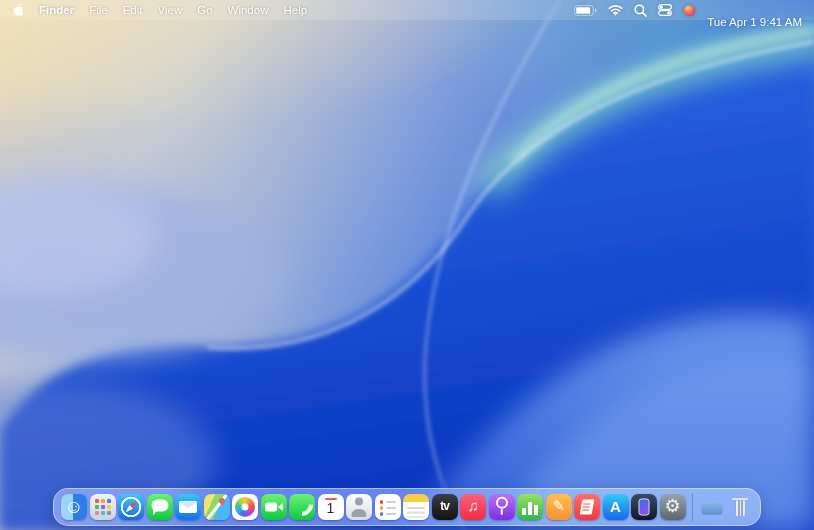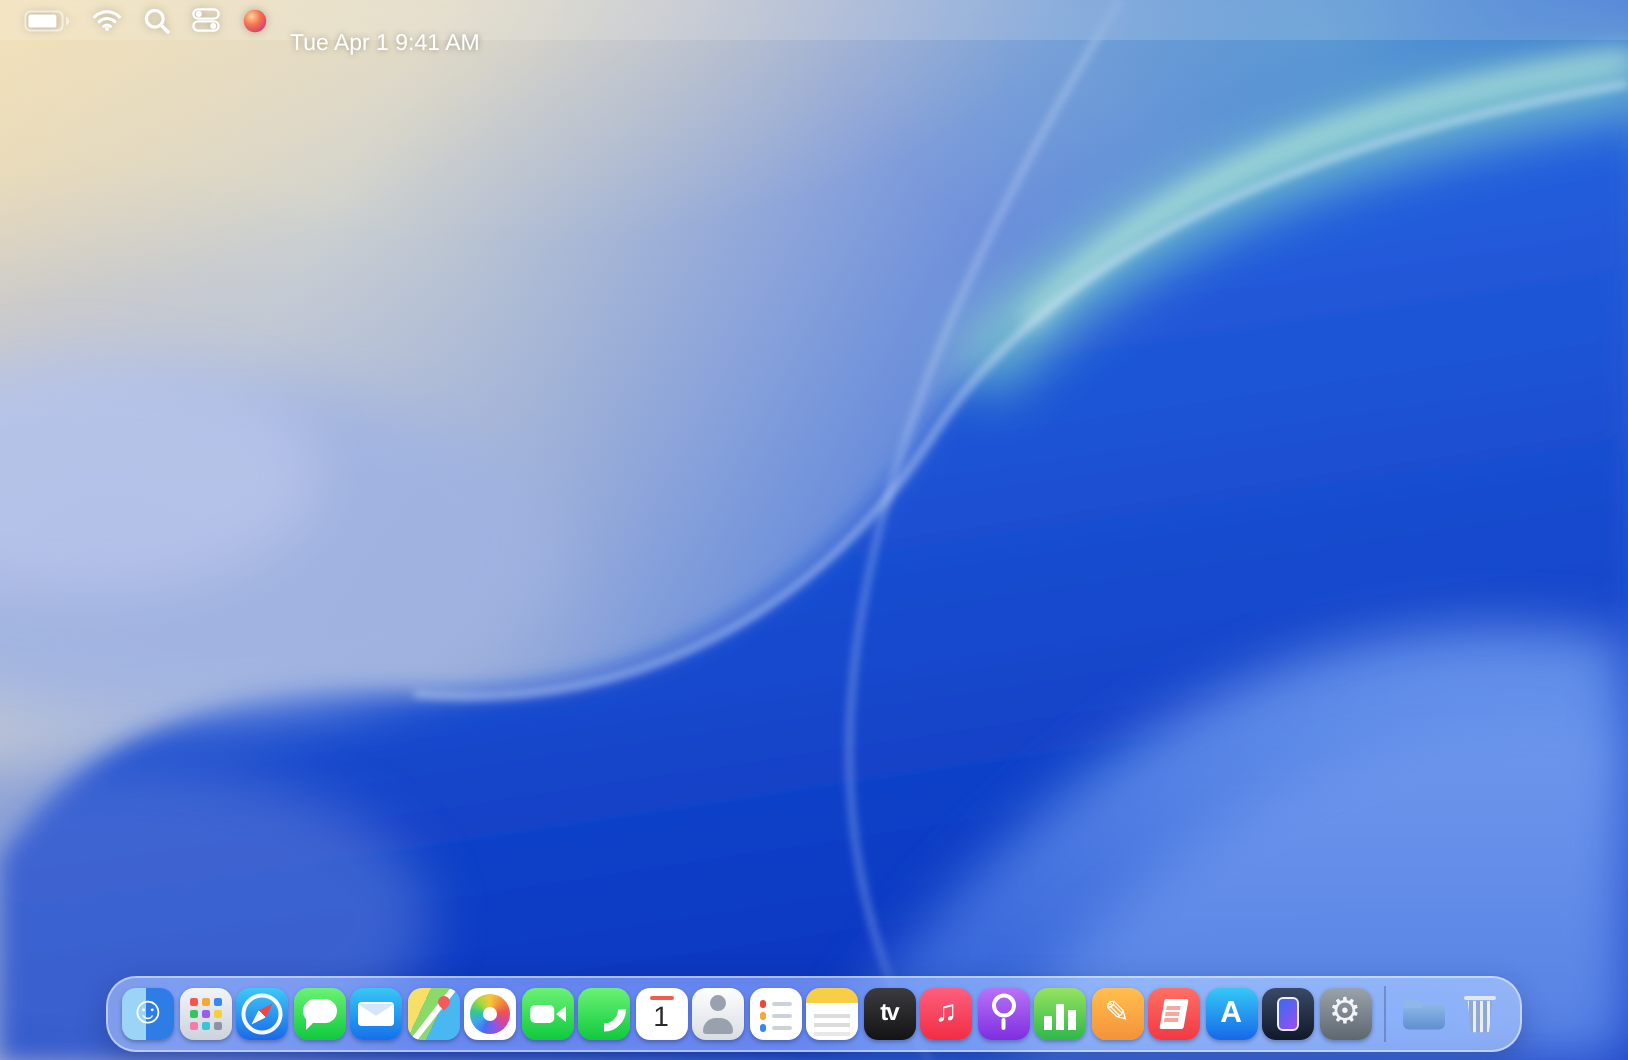--- a/index.html
+++ b/index.html
@@ -186,20 +186,36 @@
       <path d="M560,0 C480,130 430,250 425,360 C422,430 440,490 465,530" fill="none" stroke="rgba(225,238,255,0.5)" stroke-width="2.2" filter="url(#b2)"></path>
       <path d="M814,320 C690,300 590,340 505,420 C460,463 430,497 415,530 L814,530 Z" fill="url(#gDune)" filter="url(#b14)" opacity="0.95"></path>
       <path d="M814,360 C710,345 630,380 560,450 C530,480 512,505 505,530 L814,530 Z" fill="#7fa6f2" filter="url(#b14)" opacity="0.5"></path>
       <ellipse cx="90" cy="275" rx="190" ry="85" fill="#9fb2e2" filter="url(#b14)" opacity="0.8"></ellipse>
       <ellipse cx="40" cy="238" rx="120" ry="58" fill="#bcc8ec" filter="url(#b14)" opacity="0.7"></ellipse>
       <ellipse cx="55" cy="460" rx="160" ry="80" fill="#5f7ed8" filter="url(#b14)" opacity="0.55"></ellipse>
     </svg>
   </div>
 
   <header class="menu-bar">
+    <div class="mb-left">
+      <button class="apple-btn">
+        <svg width="12" height="14" viewBox="0 0 16 20" fill="#fff">
+          <path d="M13.1 10.6c0-2.1 1.7-3.1 1.8-3.2-1-1.4-2.5-1.6-3-1.7-1.3-.1-2.5.8-3.1.8-.6 0-1.6-.8-2.7-.7-1.4 0-2.7.8-3.4 2-1.5 2.5-.4 6.3 1 8.4.7 1 1.5 2.1 2.6 2.1 1 0 1.4-.7 2.7-.7s1.6.7 2.7.7 1.8-1 2.5-2c.8-1.2 1.1-2.3 1.1-2.4 0 0-2.2-.8-2.2-3.3zM11 4.1c.6-.7 1-1.7.9-2.7-.9 0-1.9.6-2.5 1.3-.5.6-1 1.6-.9 2.6 1 .1 2-.5 2.5-1.2z"></path>
+        </svg>
+      </button>
+      <nav id="menus">
+          <span class="menu-item bold">Finder</span>
+          <span class="menu-item">File</span>
+          <span class="menu-item">Edit</span>
+          <span class="menu-item">View</span>
+          <span class="menu-item">Go</span>
+          <span class="menu-item">Window</span>
+          <span class="menu-item">Help</span>
+        </nav>
+    </div>
     <div class="mb-right">
       <button class="mb-ic">
         <svg width="23" height="11" viewBox="0 0 23 11">
           <rect x="0.7" y="0.7" width="18.6" height="9.6" rx="2.6" fill="none" stroke="#fff" stroke-opacity="0.55" stroke-width="1"></rect>
           <rect x="2.2" y="2.2" width="14" height="6.6" rx="1.3" fill="#fff"></rect>
           <path d="M21 3.4v4.2c1-.3 1.6-1.1 1.6-2.1S22 3.7 21 3.4z" fill="#fff" fill-opacity="0.55"></path>
         </svg>
       </button>
       <button class="mb-ic">
         <svg width="15" height="12" viewBox="0 0 16 12">

